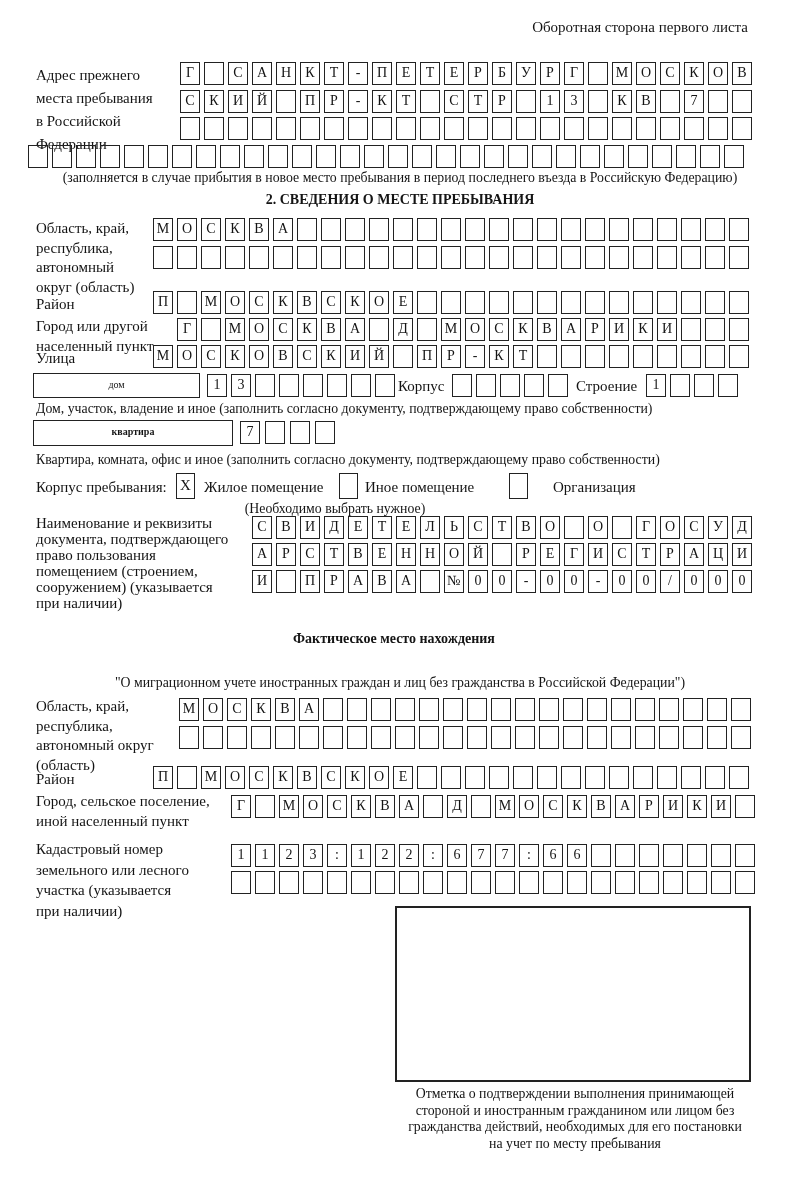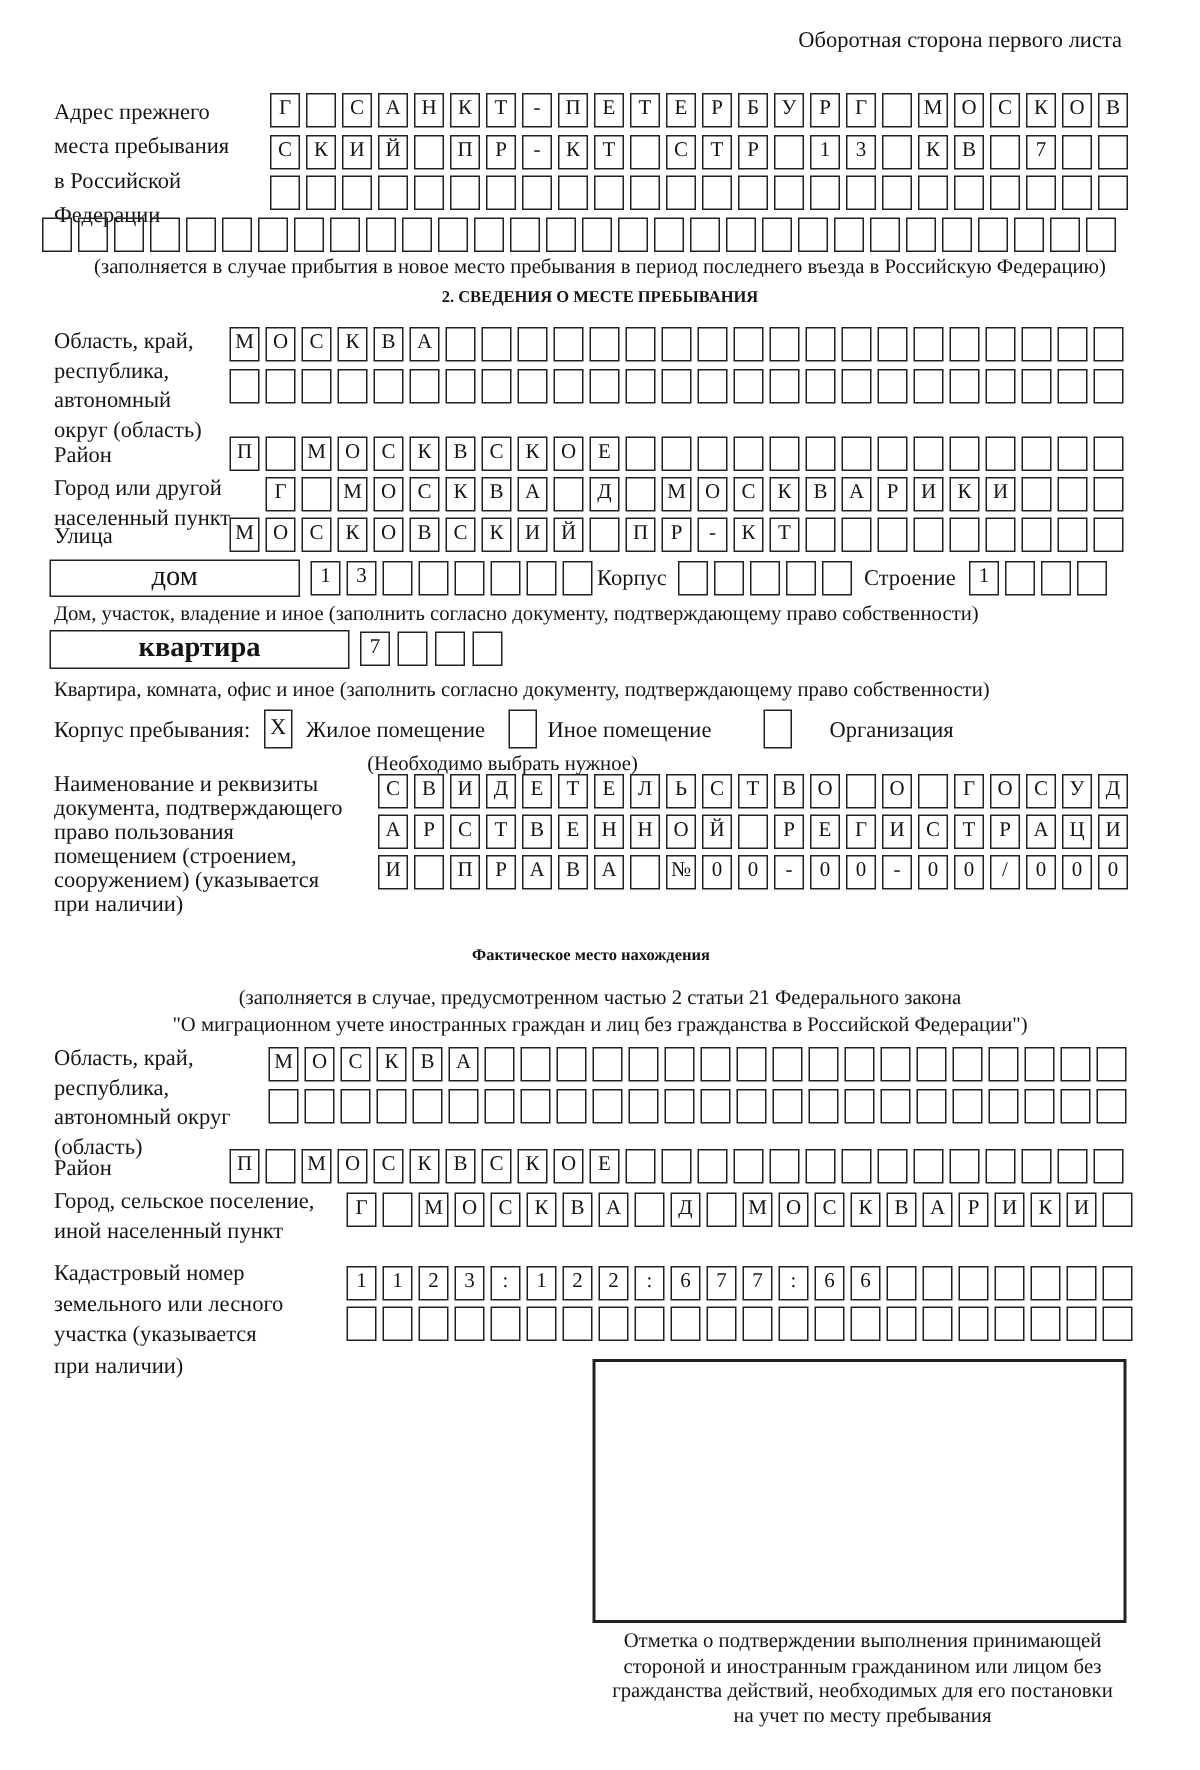--- a/index.html
+++ b/index.html
@@ -2,26 +2,26 @@
 <html><head>
 <meta charset="utf-8">
 <style>
   html,body{margin:0;padding:0;background:#fff;}
   .page{position:relative;width:800px;height:1180px;background:#fff;overflow:hidden;
         font-family:"Liberation Serif",serif;color:#141414;}
   .abs{position:absolute;}
   .lbl{font-size:15px;line-height:19.5px;white-space:pre-line;}
   .cap{font-size:13.8px;}
   .center{text-align:center;}
-  .title{font-size:11px;font-weight:bold;}
+  .title{font-size:14px;font-weight:bold;}
   .boxrow{position:absolute;display:flex;gap:4px;}
   .cbox{flex:0 0 auto;width:20px;height:23px;border:1.5px solid #222;box-sizing:border-box;
         font-size:14px;line-height:19px;text-align:center;overflow:hidden;}
   .widebox{position:absolute;border:1.5px solid #222;box-sizing:border-box;
-        text-align:center;font-size:19px;line-height:22px;}
+        text-align:center;font-size:10px;line-height:22px;}
   .ck{position:absolute;width:19px;height:26px;border:1.5px solid #222;box-sizing:border-box;
         text-align:center;font-size:15px;line-height:23px;}
   .stamp{position:absolute;border:2px solid #222;box-sizing:border-box;background:#fff;}
 </style>
 </head>
 <body>
 
 <div class="page">
 
   <div class="abs lbl" style="left:430px;top:18px;width:318px;text-align:right;">Оборотная сторона первого листа</div>
@@ -406,21 +406,20 @@
       <span class="cbox">-</span>
       <span class="cbox">0</span>
       <span class="cbox">0</span>
       <span class="cbox">/</span>
       <span class="cbox">0</span>
       <span class="cbox">0</span>
       <span class="cbox">0</span>
     </div>
 
   <div class="abs title center" style="left:0;top:631px;width:788px;">Фактическое место нахождения</div>
-  <div class="abs cap center" style="left:0;top:657px;width:800px;">(заполняется в случае, предусмотренном частью 2 статьи 21 Федерального закона</div>
   <div class="abs cap center" style="left:0;top:675px;width:800px;">"О миграционном учете иностранных граждан и лиц без гражданства в Российской Федерации")</div>
 
   <div class="abs lbl" style="left:36px;top:697px;">Область, край,
 республика,
 автономный округ
 (область)</div>
   <div class="boxrow" style="left:179px;top:698px;">
       <span class="cbox">М</span>
       <span class="cbox">О</span>
       <span class="cbox">С</span>

